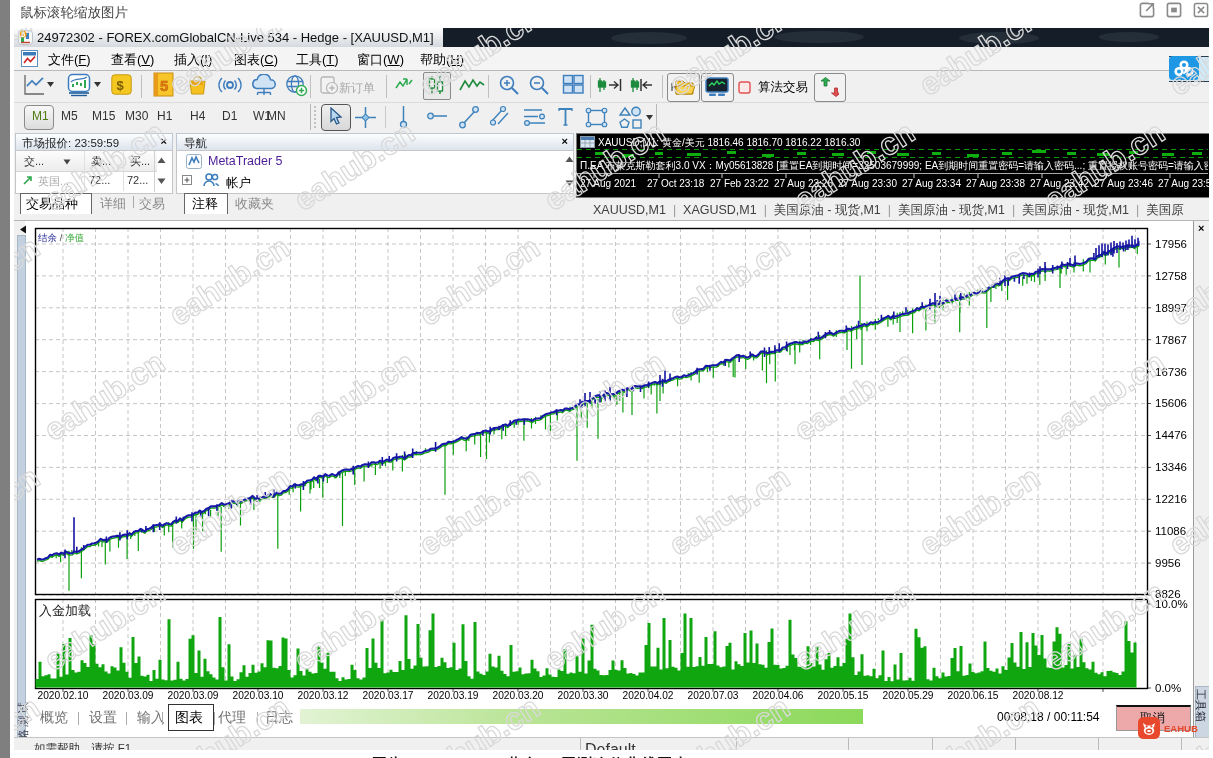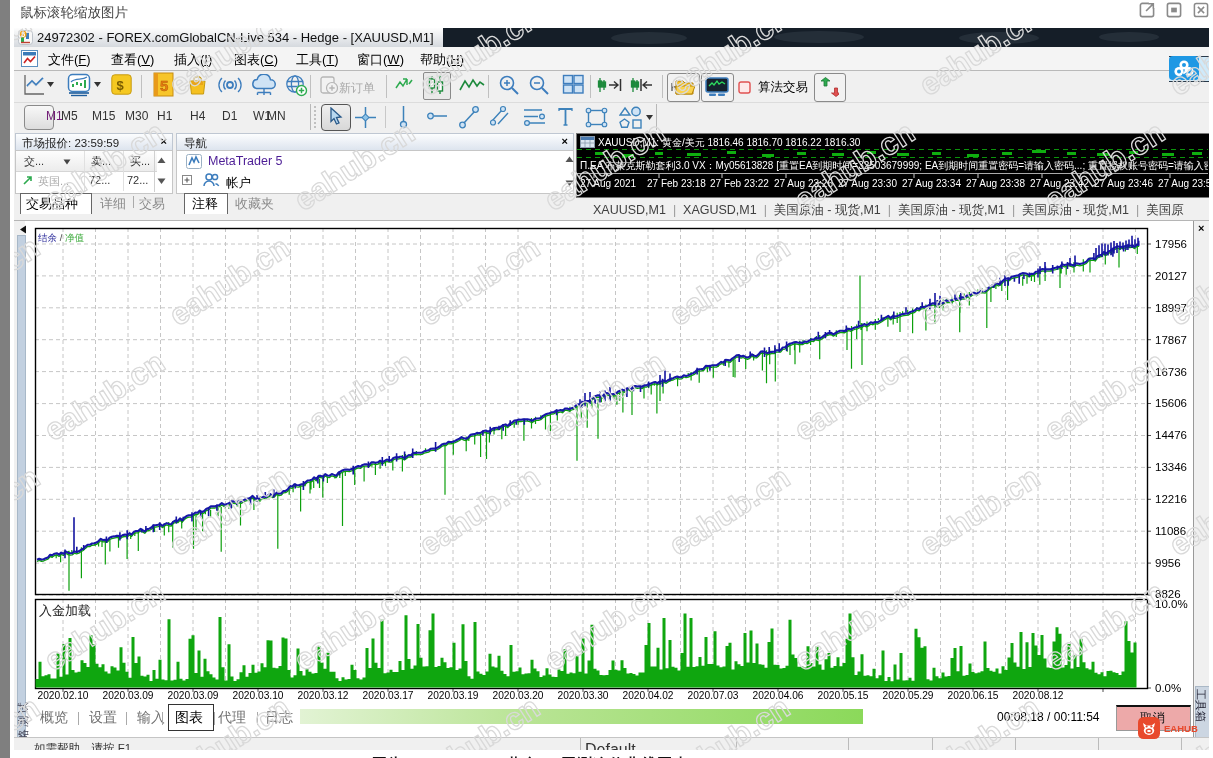--- a/index.html
+++ b/index.html
@@ -247,21 +247,21 @@
           <circle cx="20" cy="15.5" r="4.6"></circle>
           <circle cx="15" cy="9" r="2" fill="#1e98e4"></circle>
           <circle cx="10" cy="15.5" r="2" fill="#1e98e4"></circle>
           <circle cx="20" cy="15.5" r="2" fill="#1e98e4"></circle>
           <path d="M13 18 L22 12.5 l1 1.8 -9 5.5 Z" fill="#1e98e4"></path>
           <path d="M14.2 17.5 L21.5 13.2" stroke="#fff" stroke-width="1.6"></path>
         </g>
       </svg>
 
   <div class="abs pressbox" style="left:10px;top:77px;width:28px;height:23px;border-radius:4px;background:linear-gradient(#f8f8f8,#dcdcdc)"></div>
-  <div class="abs" style="left:32px;top:81px;font-size:12px;color:#701a75">M1</div>
+  <div class="abs" style="left:18px;top:81px;font-size:12px;color:#4d7c0f">M1</div>
   <div class="tfbtn" style="left:47px;top:81px">M5</div>
   <div class="tfbtn" style="left:78px;top:81px">M15</div>
   <div class="tfbtn" style="left:111px;top:81px">M30</div>
   <div class="tfbtn" style="left:143px;top:81px">H1</div>
   <div class="tfbtn" style="left:176px;top:81px">H4</div>
   <div class="tfbtn" style="left:208px;top:81px">D1</div>
   <div class="tfbtn" style="left:239px;top:81px">W1</div>
   <div class="tfbtn" style="left:253px;top:81px">MN</div>
   <div class="sep" style="left:296px;top:76px;height:26px;background:#b8b8b8"></div>
   <div class="abs" style="left:300px;top:78px;width:1px;height:22px;border-left:2px dotted #c0c0c0"></div>
@@ -438,21 +438,21 @@
         <line x1="209" y1="0" x2="209" y2="4" stroke="#ccc" stroke-width="1"></line>
         <line x1="273" y1="0" x2="273" y2="4" stroke="#ccc" stroke-width="1"></line>
         <line x1="337" y1="0" x2="337" y2="4" stroke="#ccc" stroke-width="1"></line>
         <line x1="401" y1="0" x2="401" y2="4" stroke="#ccc" stroke-width="1"></line>
         <line x1="465" y1="0" x2="465" y2="4" stroke="#ccc" stroke-width="1"></line>
         <line x1="529" y1="0" x2="529" y2="4" stroke="#ccc" stroke-width="1"></line>
         <line x1="593" y1="0" x2="593" y2="4" stroke="#ccc" stroke-width="1"></line>
       </svg>
   <div class="abs" style="left:563px;top:147px;width:631px;height:20px;color:#fff;font-size:10px">
     <span style="position:absolute;left:3px;top:3px">27 Aug 2021</span>
-    <span style="position:absolute;left:70px;top:3px">27 Feb 23:18</span>
+    <span style="position:absolute;left:70px;top:3px">27 Oct 23:18</span>
     <span style="position:absolute;left:133px;top:3px">27 Feb 23:22</span>
     <span style="position:absolute;left:197px;top:3px">27 Aug 23:26</span>
     <span style="position:absolute;left:261px;top:3px">27 Aug 23:30</span>
     <span style="position:absolute;left:325px;top:3px">27 Aug 23:34</span>
     <span style="position:absolute;left:389px;top:3px">27 Aug 23:38</span>
     <span style="position:absolute;left:453px;top:3px">27 Aug 23:42</span>
     <span style="position:absolute;left:517px;top:3px">27 Aug 23:46</span>
     <span style="position:absolute;left:581px;top:3px">27 Aug 23:5</span>
   </div>
 
@@ -469,21 +469,21 @@
   <div class="abs" style="left:1180px;top:193px;width:15px;height:516px;background:#f0f0f0"></div>
   <div class="abs" style="left:1184px;top:194px;font-size:11px;font-weight:bold;color:#000">×</div>
   <div class="abs" style="left:1181px;top:658px;width:14px;height:56px;background:#ccd6e2;border:1px solid #aab8c6"></div>
   <div class="abs" style="left:1194px;top:661px;font-size:11px;color:#223;transform:rotate(90deg);transform-origin:0 0">工具箱</div>
   <div class="abs" style="left:2px;top:726px;font-size:11.5px;letter-spacing:2px;color:#445;transform:rotate(-90deg);transform-origin:0 0">策略测试</div>
 
   <div class="abs" style="left:24px;top:204px;font-size:9.5px;z-index:6"><span style="color:#2a2a9a">结余</span><span style="color:#444"> / </span><span style="color:#3aaa3a">净值</span></div>
   <div class="abs" style="left:25px;top:574px;font-size:13px;color:#222;z-index:6">入金加载</div>
 
   <div class="axlab" style="top:210px">17956</div>
-  <div class="axlab" style="top:242px">20127</div>
+  <div class="axlab" style="top:242px">12758</div>
   <div class="axlab" style="top:274px">18997</div>
   <div class="axlab" style="top:306px">17867</div>
   <div class="axlab" style="top:338px">16736</div>
   <div class="axlab" style="top:369px">15606</div>
   <div class="axlab" style="top:401px">14476</div>
   <div class="axlab" style="top:433px">13346</div>
   <div class="axlab" style="top:465px">12216</div>
   <div class="axlab" style="top:497px">11086</div>
   <div class="axlab" style="top:529px">9956</div>
   <div class="axlab" style="top:560px">8826</div>

